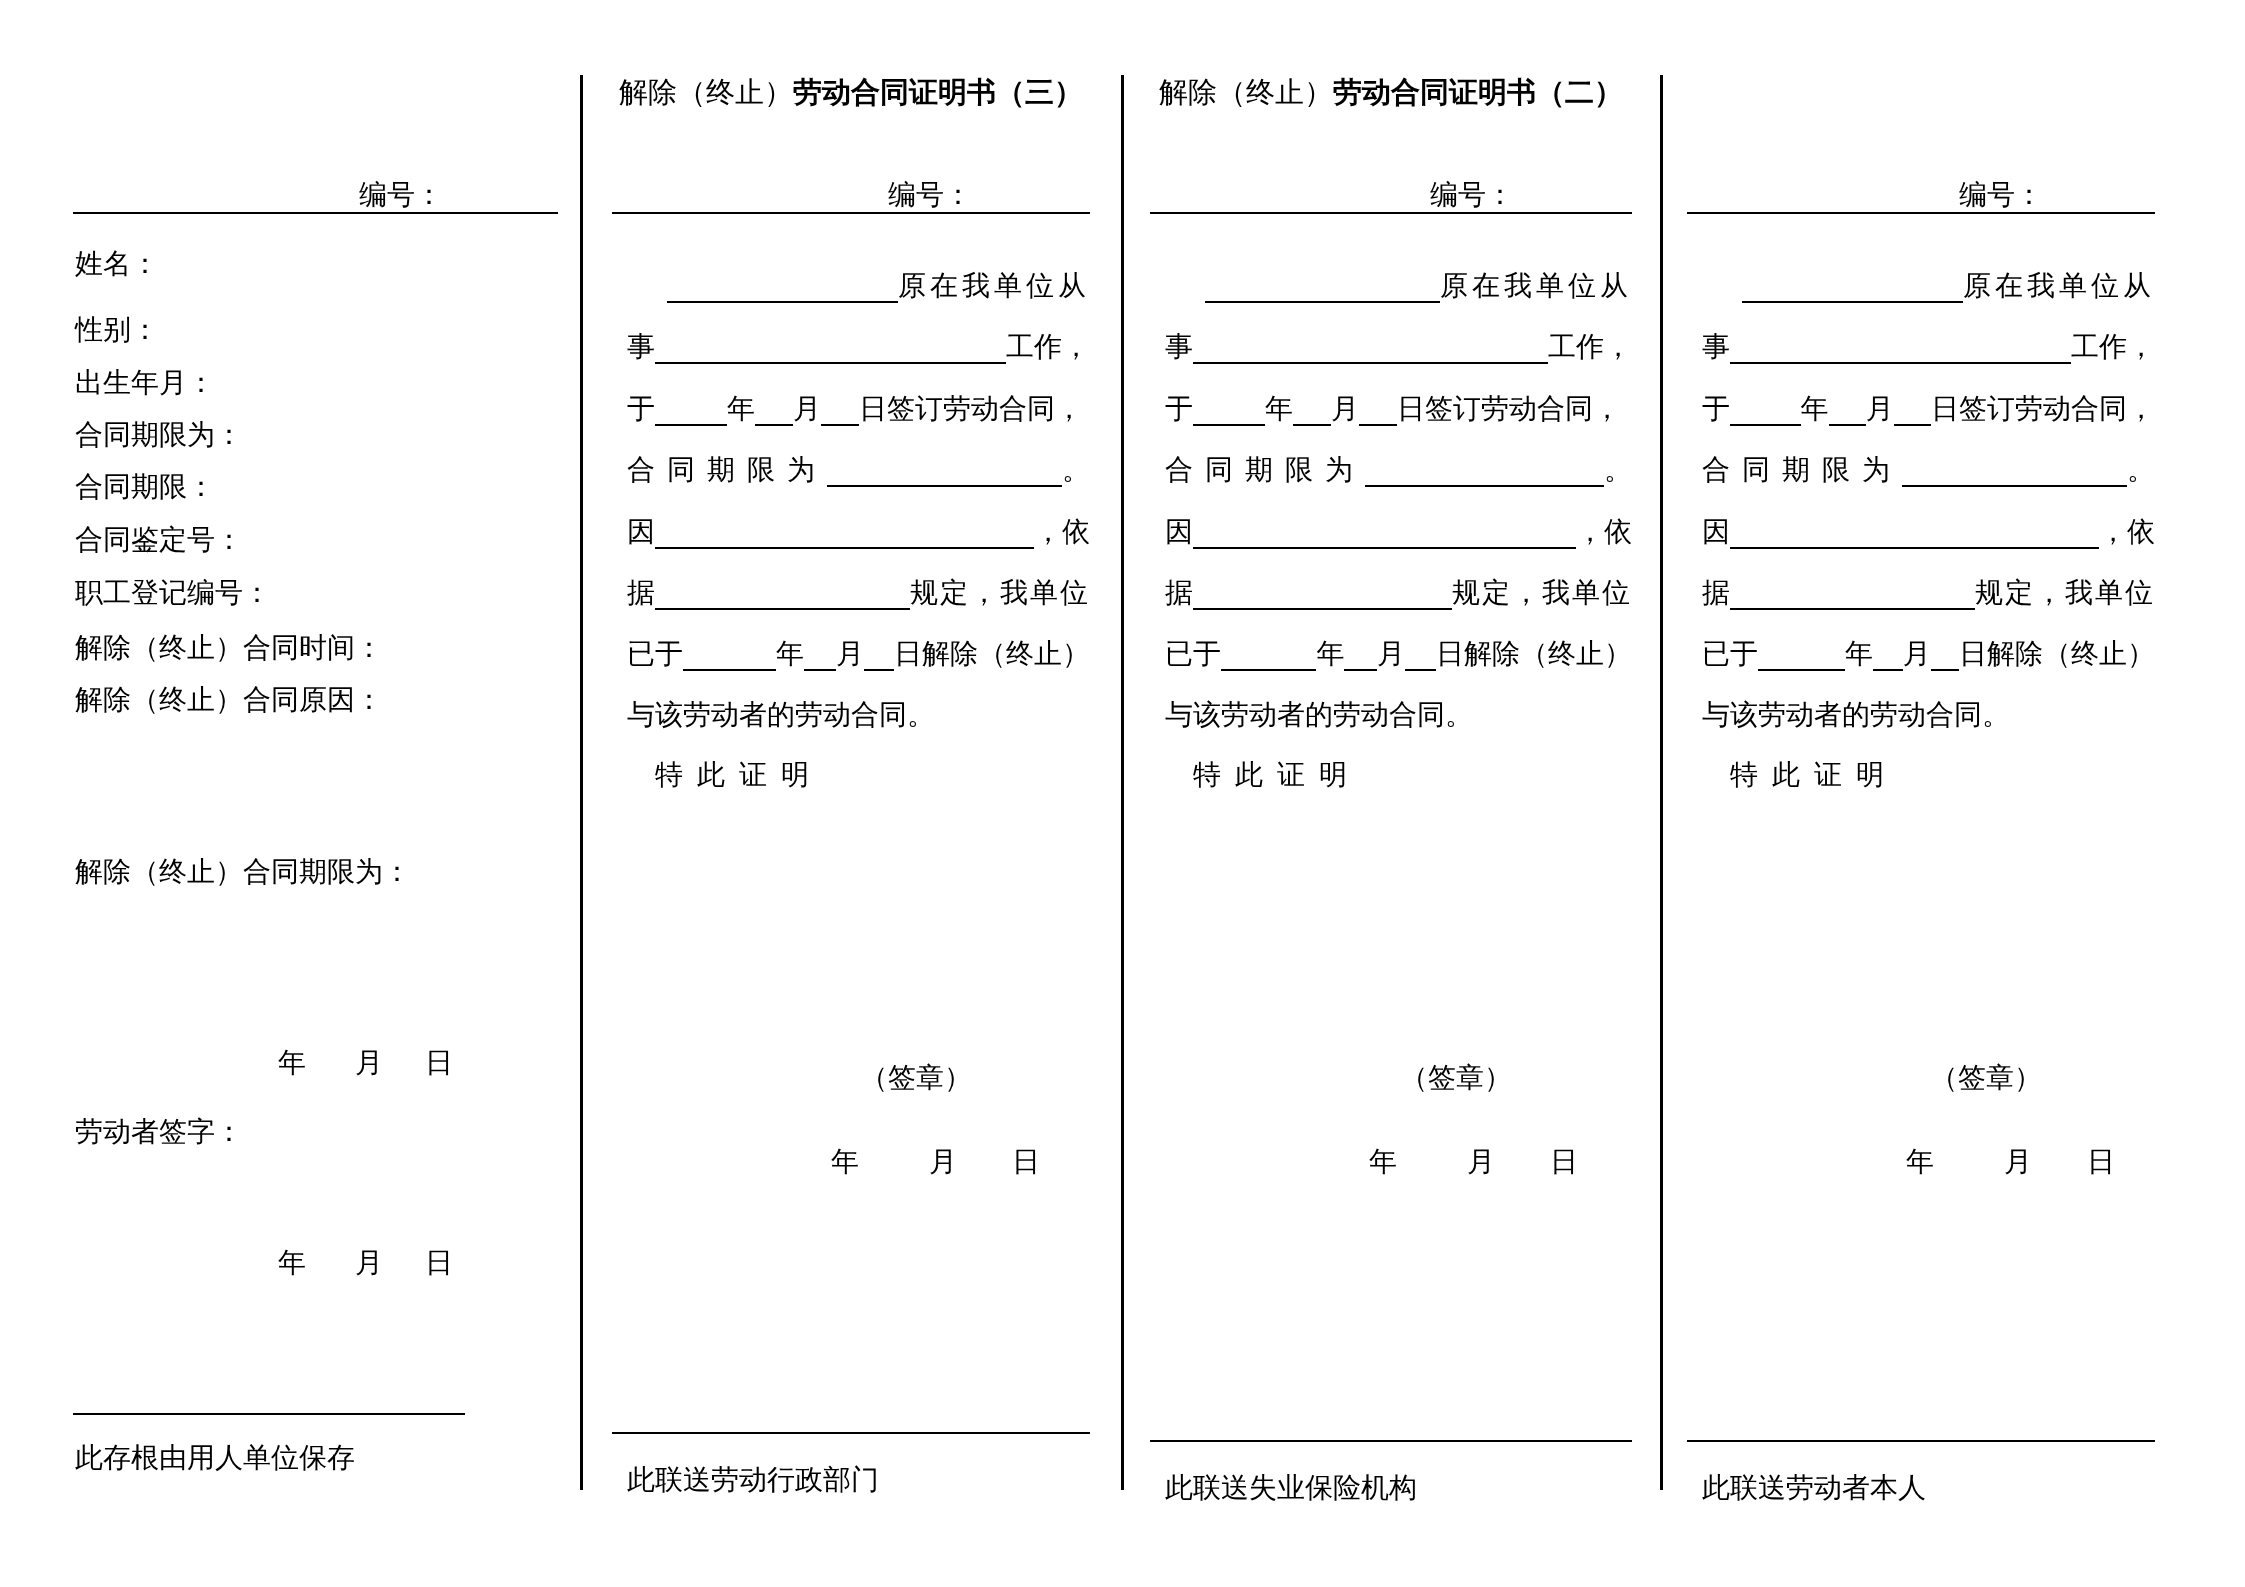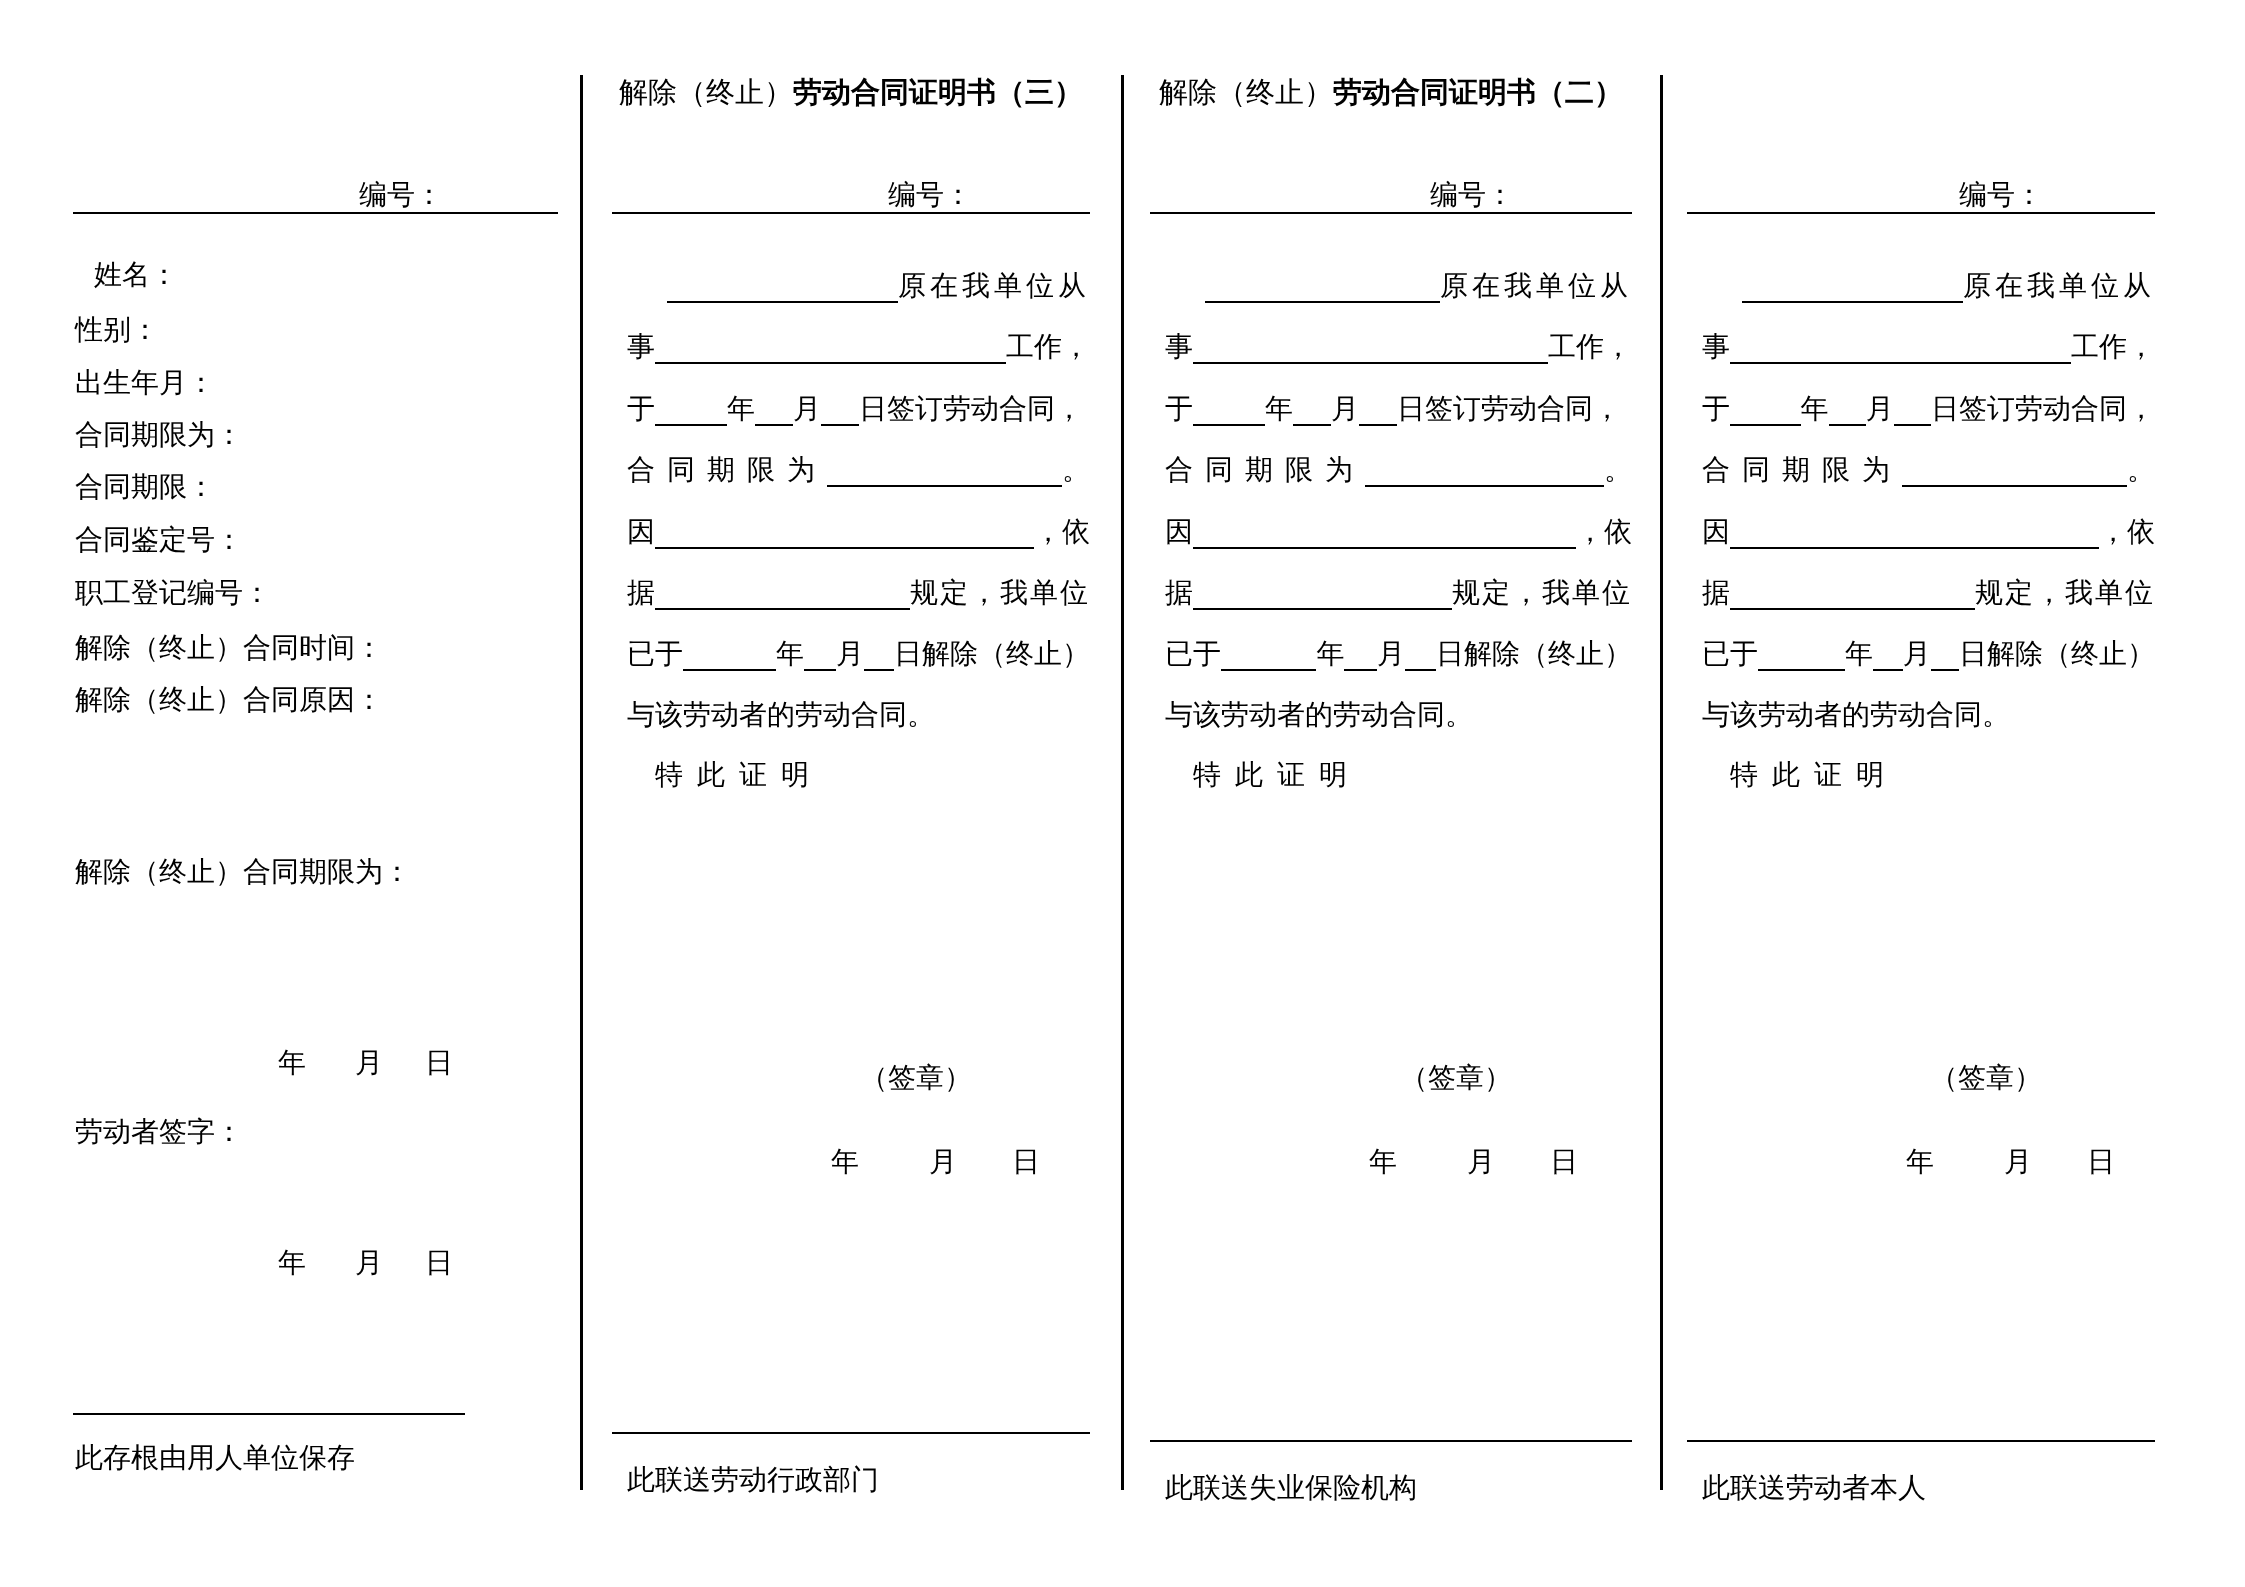--- a/index.html
+++ b/index.html
@@ -49,21 +49,21 @@
   <div class="divider" style="left:580px;"></div>
   <div class="divider" style="left:1121px;"></div>
   <div class="divider" style="left:1660px;"></div>
 
   <div class="col" style="left:73px;width:485px;">
 
     <div class="numrow">
       <span style="margin-right:115px;">编号：</span>
     </div>
 
-    <div class="abs" style="top:255px;left:2px;margin-left:19px;">姓名：</div>
+    <div class="abs" style="top:244px;left:2px;">姓名：</div>
     <div class="abs" style="top:310px;left:2px;">性别：</div>
     <div class="abs" style="top:363px;left:2px;">出生年月：</div>
     <div class="abs" style="top:415px;left:2px;">合同期限为：</div>
     <div class="abs" style="top:467px;left:2px;">合同期限：</div>
     <div class="abs" style="top:520px;left:2px;">合同鉴定号：</div>
     <div class="abs" style="top:573px;left:2px;">职工登记编号：</div>
     <div class="abs" style="top:628px;left:2px;">解除（终止）合同时间：</div>
     <div class="abs" style="top:680px;left:2px;">解除（终止）合同原因：</div>
 
     <div class="abs" style="top:852px;left:2px;">解除（终止）合同期限为：</div>

